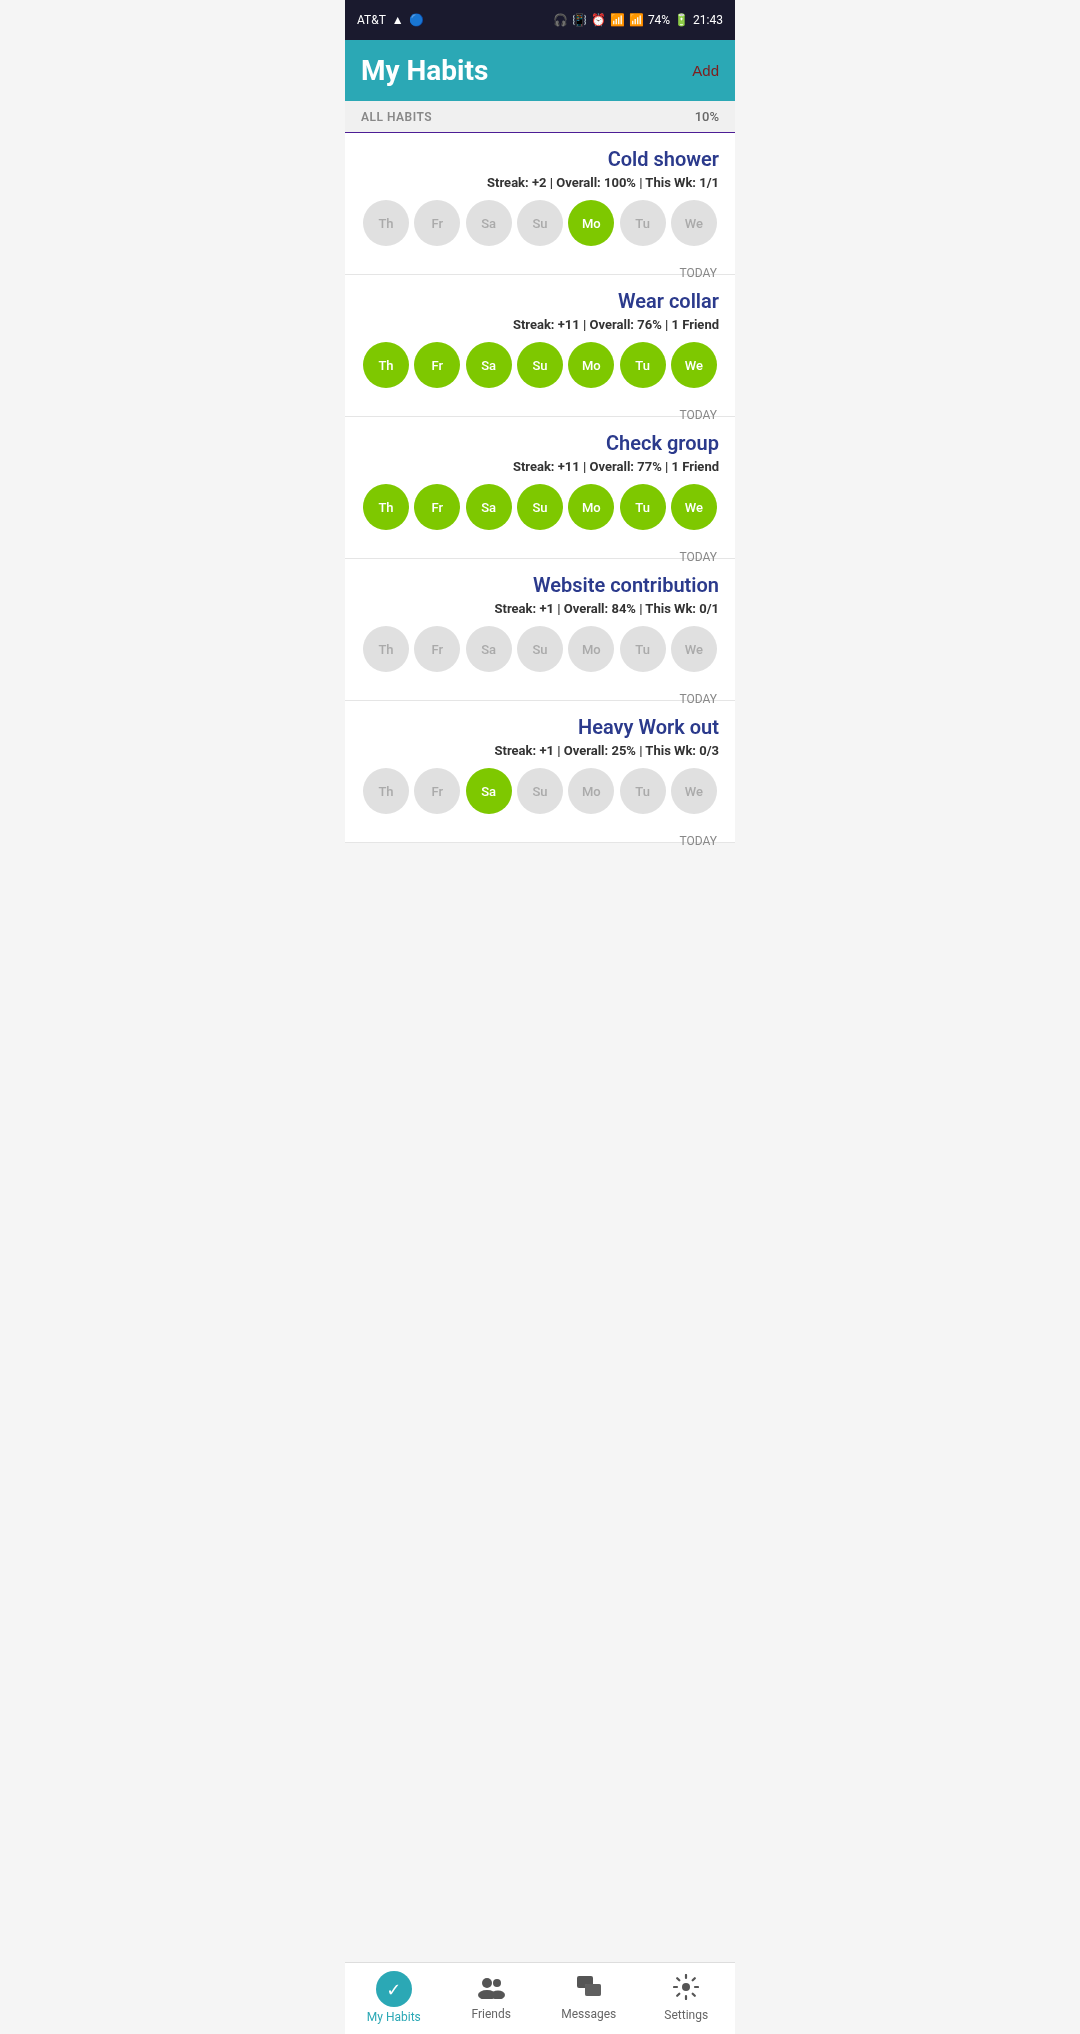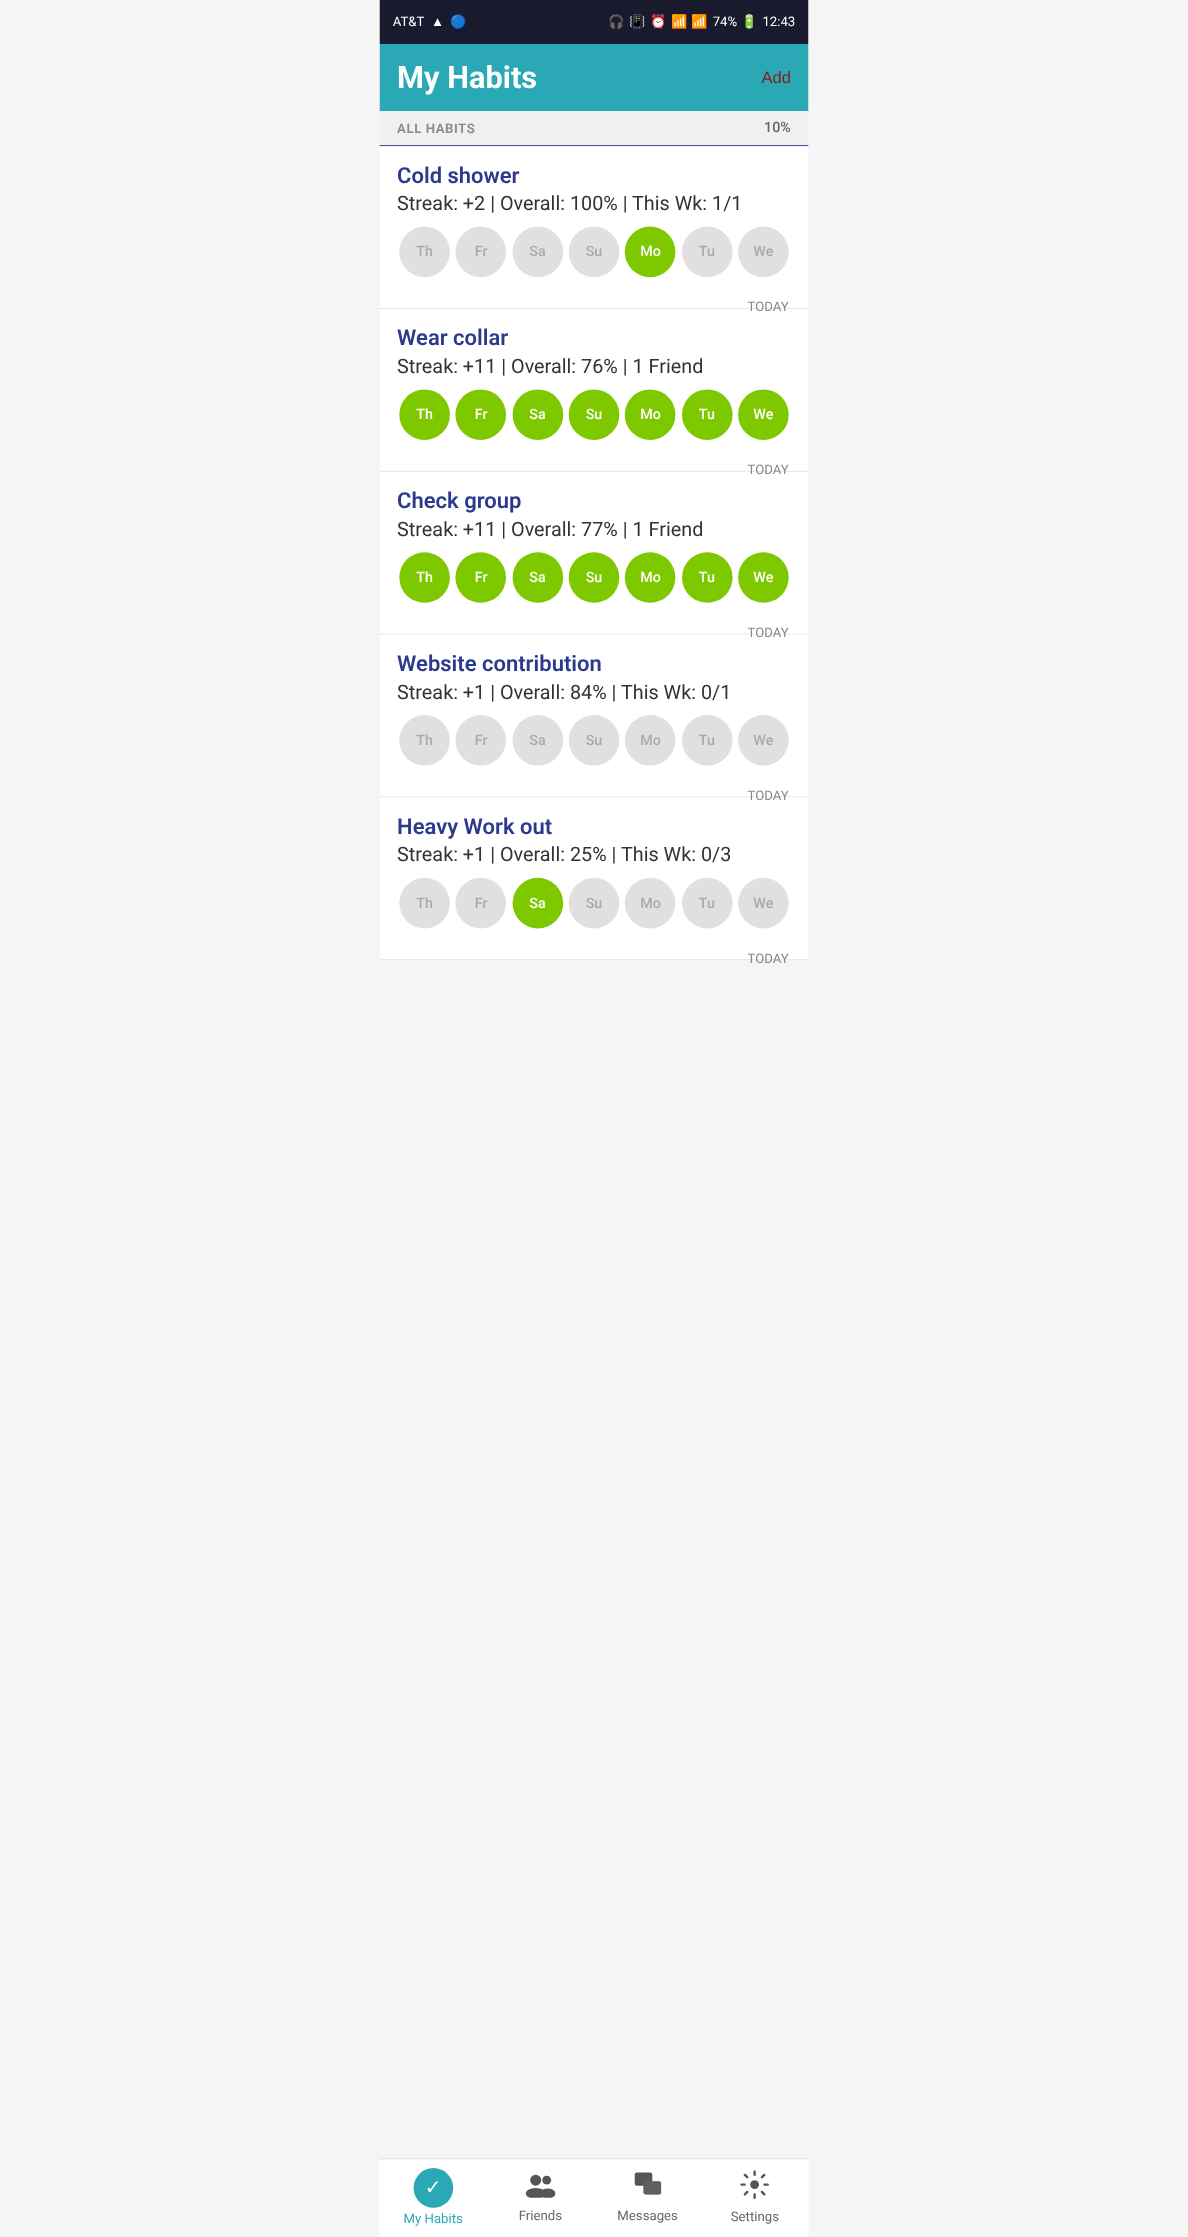--- a/index.html
+++ b/index.html
@@ -79,23 +79,23 @@
       padding: 14px 16px 10px;
       border-bottom: 1px solid #e5e5e5;
     }
     .habit-name {
       font-size: 20px;
       color: #2b3a8c;
       font-weight: 600;
       margin-bottom: 4px;
     }
     .habit-stats {
-      font-size: 18px;
+      font-size: 13px;
       color: #333;
-      font-weight: 400;
+      font-weight: 700;
       margin-bottom: 10px;
     }
     .days-row {
       display: flex;
       justify-content: space-between;
       align-items: center;
       padding: 0 2px;
       position: relative;
     }
     .day-circle {
@@ -174,40 +174,41 @@
       display: flex;
       align-items: center;
       justify-content: center;
       color: white;
       font-size: 18px;
     }
 
     .scroll-area {
       overflow-y: auto;
       padding-bottom: 70px;
+      text-align: right;
     }
   </style>
 </head>
 <body>
 
 <div class="status-bar">
   <div class="status-left">
     <span>AT&amp;T</span>
     <span>▲</span>
     <span>🔵</span>
   </div>
   <div class="status-right">
     <span>🎧</span>
     <span>📳</span>
     <span>⏰</span>
     <span>📶</span>
     <span>📶</span>
     <span>74%</span>
     <span>🔋</span>
-    <span>12:43</span>
+    <span>21:43</span>
   </div>
 </div>
 
 <div class="app-header">
   <span class="title">My Habits</span>
   <button class="add-btn">Add</button>
 </div>
 
 <div class="all-habits-bar">
   <span class="label">ALL HABITS</span>

